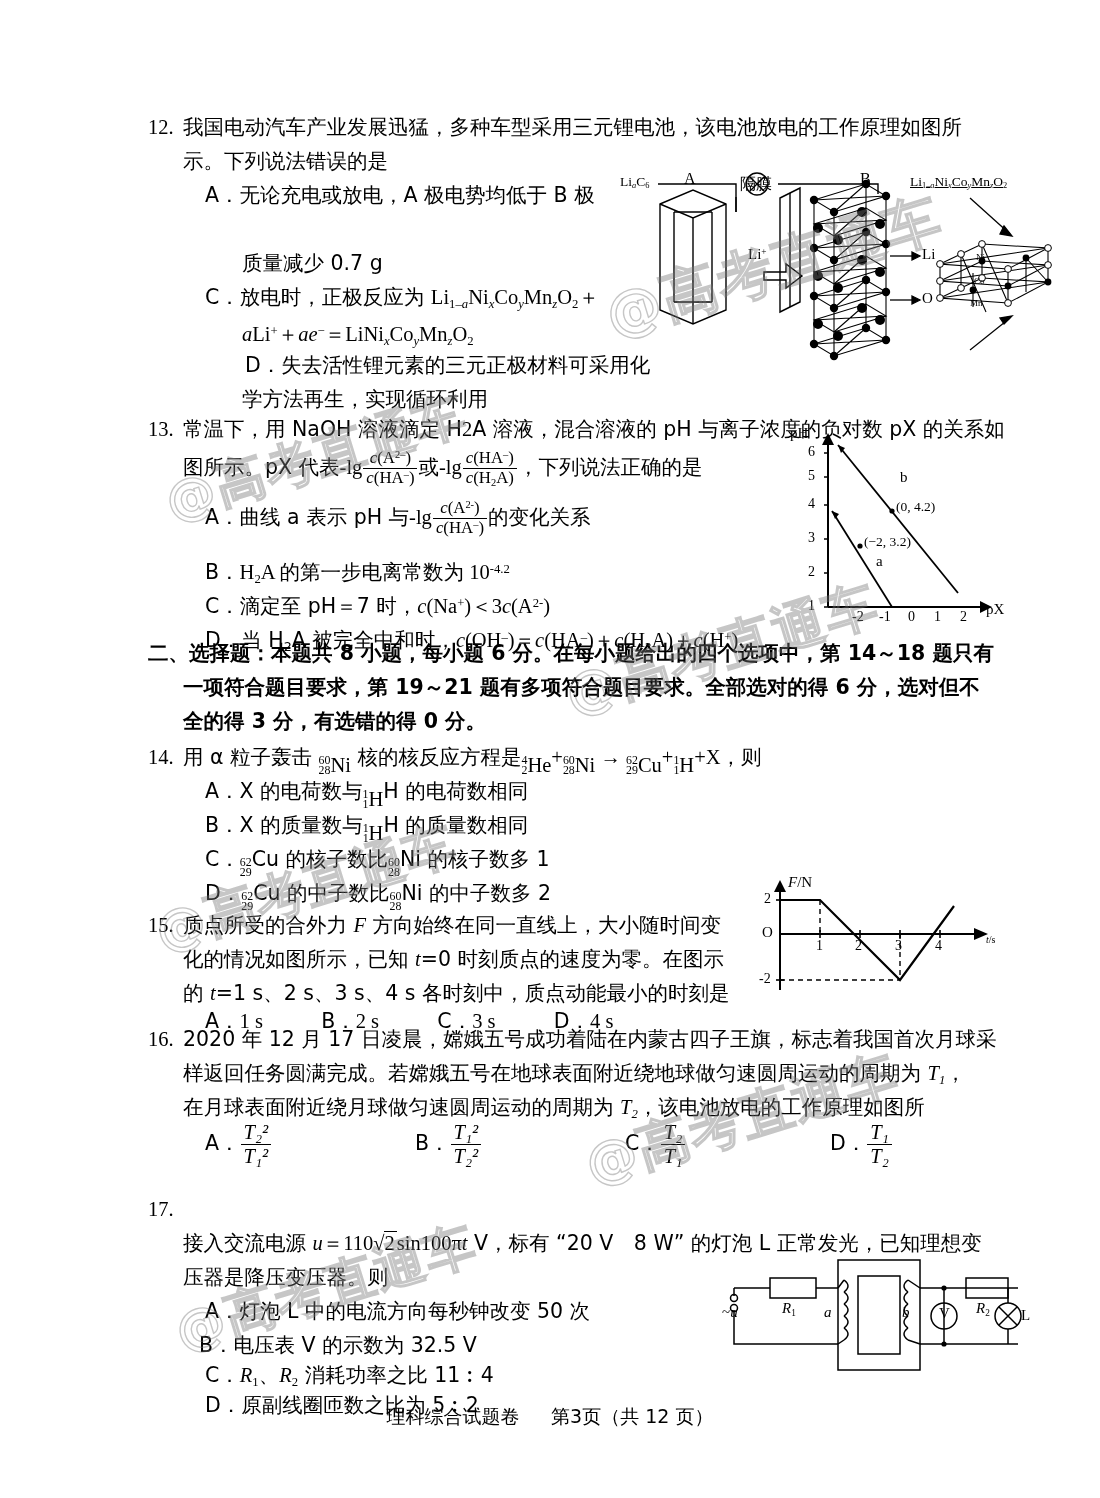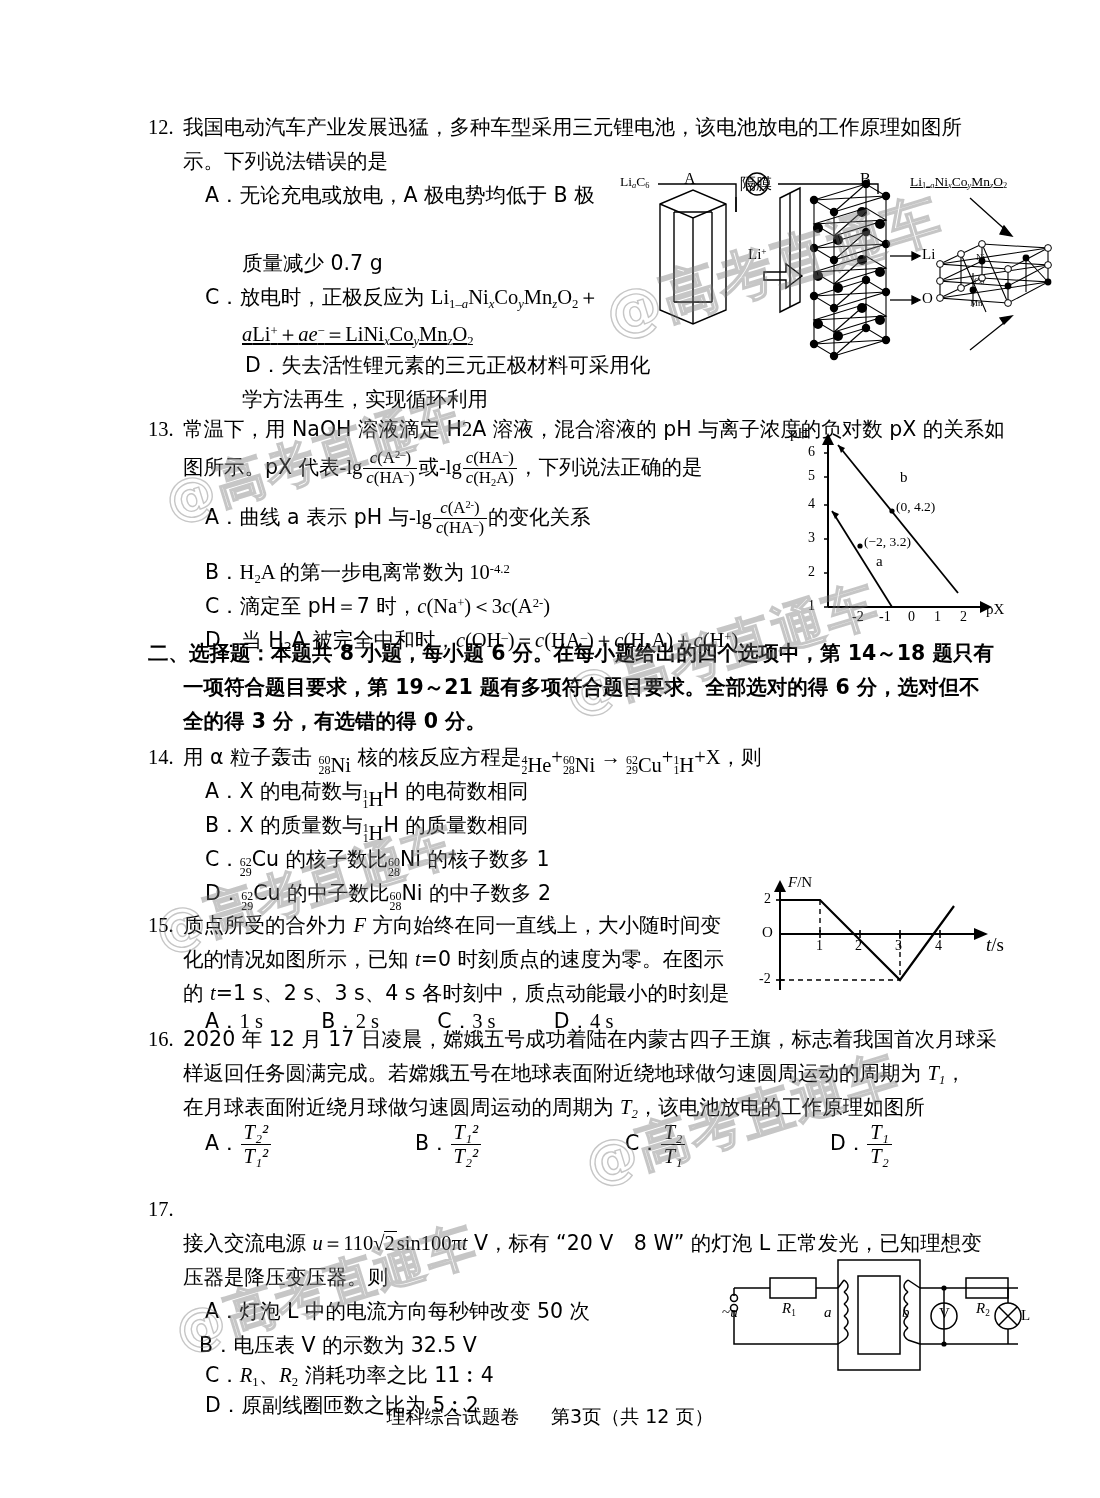--- a/index.html
+++ b/index.html
@@ -76,21 +76,21 @@
 
   <div class="opt" style="position:absolute; left:205px; top:178px;">
     <span class="cn">A．</span><span class="cn">无论充电或放电，A 极电势均低于 B 极</span>
   </div>
 
   <div class="opt cn" style="position:absolute; left:242px; top:246px;">质量减少 0.7 g</div>
 
   <div class="opt" style="position:absolute; left:205px; top:280px;">
     <span class="cn">C．</span><span class="cn">放电时，正极反应为 </span><span>Li<sub>1–<i>a</i></sub>Ni<sub><i>x</i></sub>Co<sub><i>y</i></sub>Mn<sub><i>z</i></sub>O<sub>2</sub>＋</span>
   </div>
-  <div class="opt" style="position:absolute; left:242px; top:314px;text-decoration:underline;">
+  <div class="opt" style="position:absolute; left:242px; top:314px;">
     <i>a</i>Li<sup>+</sup>＋<i>ae</i><sup>−</sup>＝LiNi<sub><i>x</i></sub>Co<sub><i>y</i></sub>Mn<sub><i>z</i></sub>O<sub>2</sub>
   </div>
 
   <div class="opt" style="position:absolute; left:205px; top:348px;margin-left:40px;">
     <span class="cn">D．</span><span class="cn">失去活性锂元素的三元正极材料可采用化</span>
   </div>
   <div class="opt cn" style="position:absolute; left:242px; top:382px;">学方法再生，实现循环利用</div>
 
   <div style="position:absolute; left:618px; top:152px; width:440px; height:210px;">
     <svg width="440" height="210" viewBox="0 0 440 210">
@@ -401,21 +401,21 @@
       <g stroke="#000" stroke-width="1.6">
         <path d="M62 58 L62 66"></path>
         <path d="M102 58 L102 66"></path>
         <path d="M142 58 L142 66"></path>
         <path d="M182 58 L182 66"></path>
         <path d="M18 28 L26 28"></path>
         <path d="M18 108 L26 108"></path>
       </g>
     </svg>
     <div style="position:absolute; left:30px; top:2px; font-size:15px;"><i>F</i>/N</div>
-    <div style="position:absolute; left:228px; top:62px; font-size:19px;"><i>t</i>/s</div>
+    <div style="position:absolute; left:228px; top:62px; font-size:10px;"><i>t</i>/s</div>
     <div style="position:absolute; left:4px; top:52px; font-size:15px;">O</div>
     <div style="position:absolute; left:6px; top:19px; font-size:14px;">2</div>
     <div style="position:absolute; left:1px; top:99px; font-size:14px;">-2</div>
     <div style="position:absolute; left:58px; top:66px; font-size:14px;">1</div>
     <div style="position:absolute; left:97px; top:66px; font-size:14px;">2</div>
     <div style="position:absolute; left:137px; top:66px; font-size:14px;">3</div>
     <div style="position:absolute; left:177px; top:66px; font-size:14px;">4</div>
   </div>
 
   <div class="qnum" style="left:148px; top:1022px;">16.</div>

